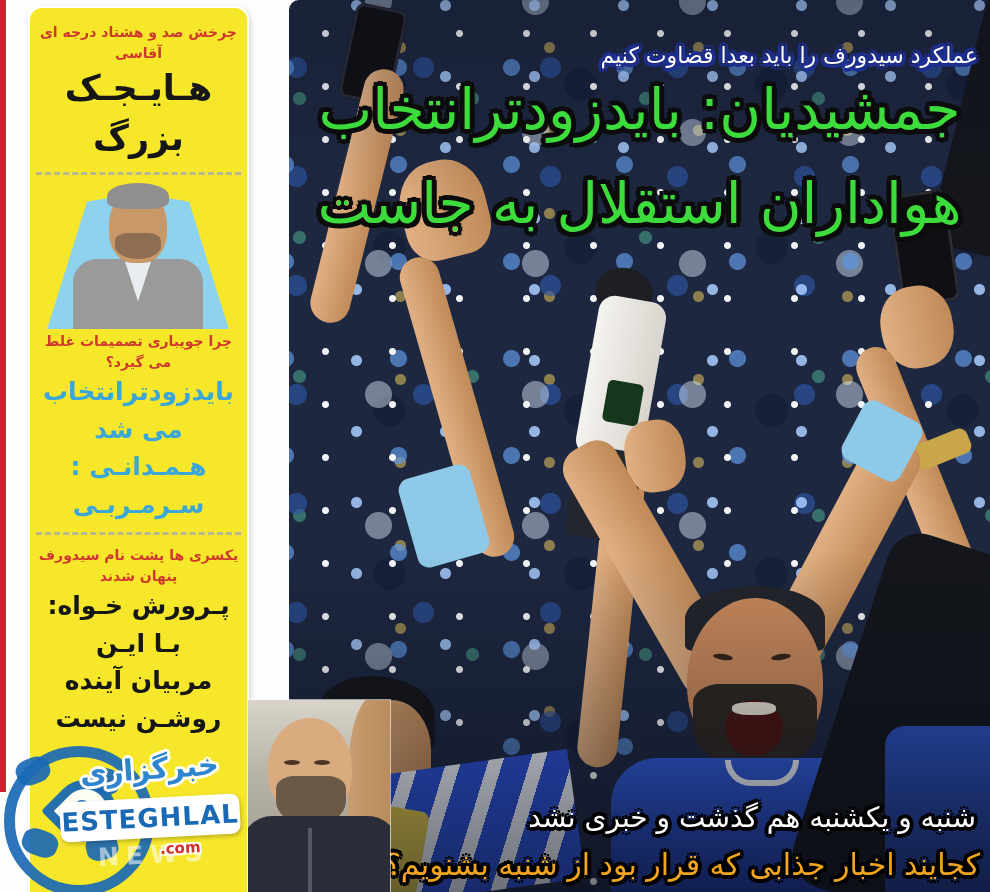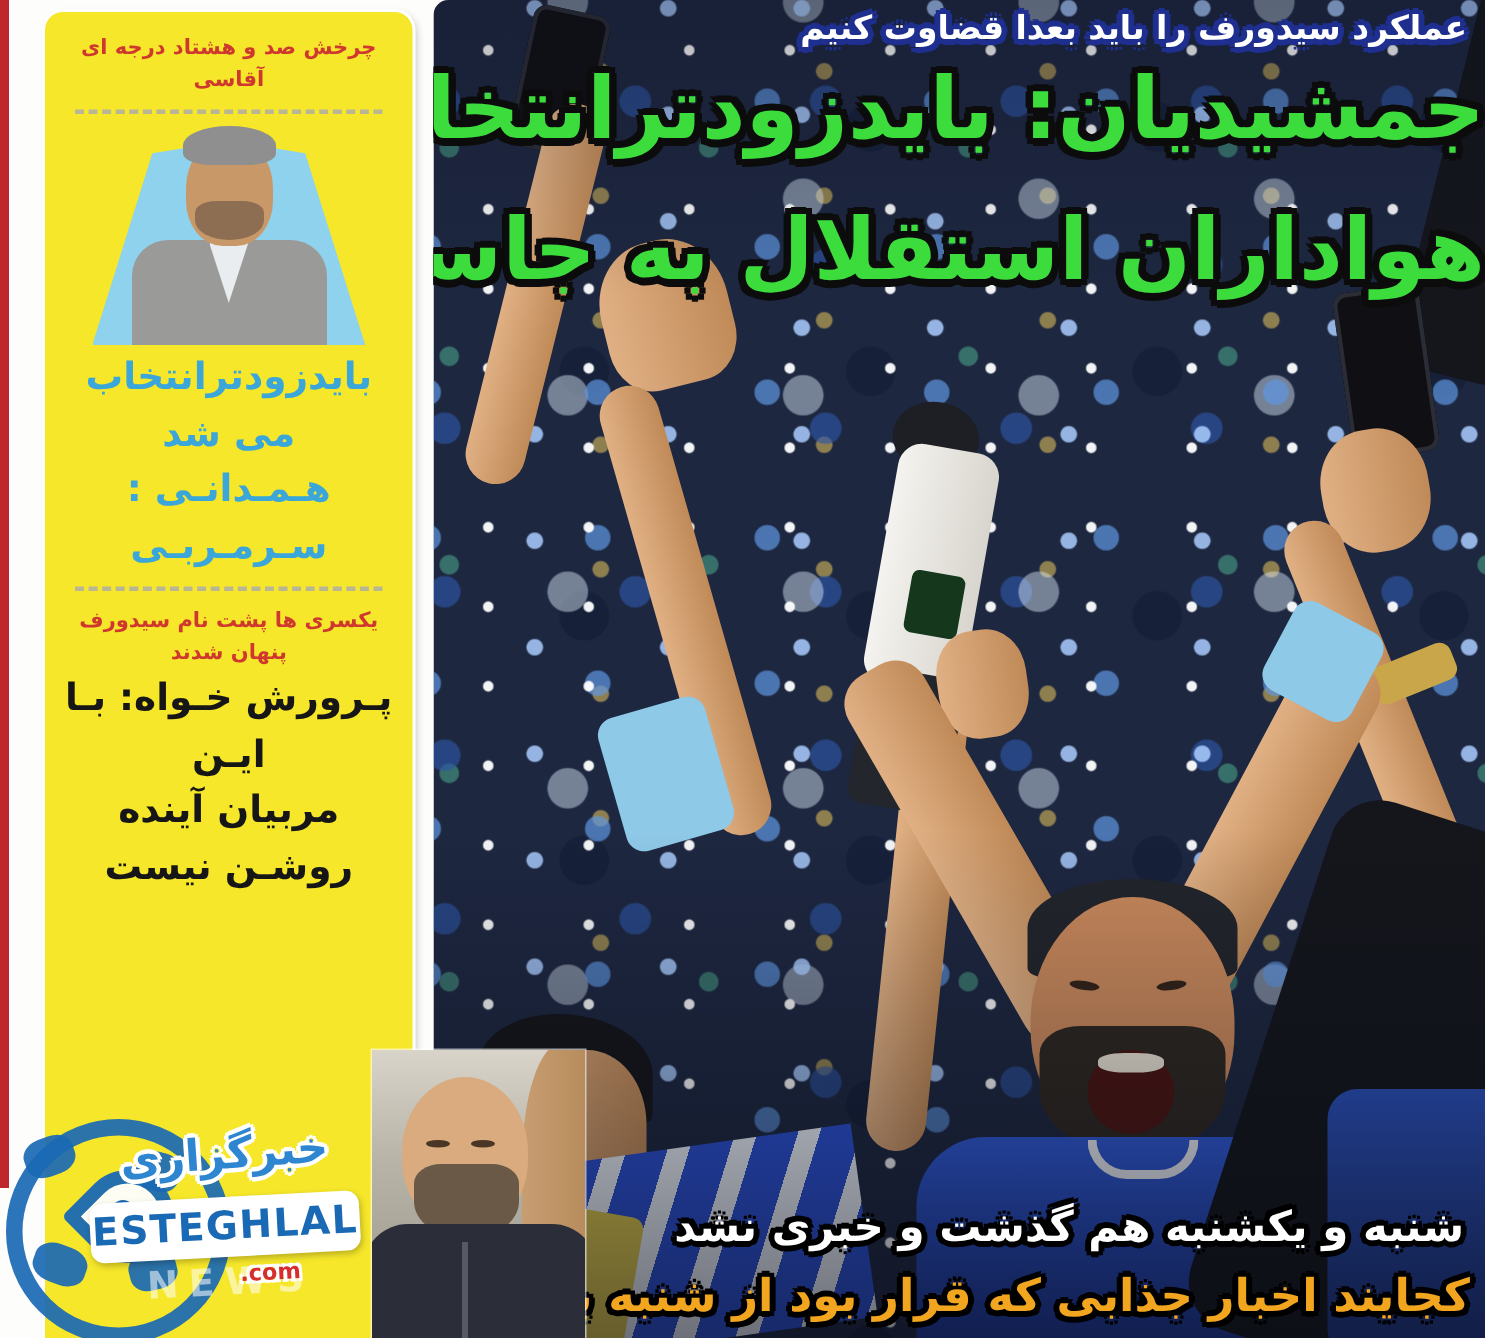--- a/index.html
+++ b/index.html
@@ -4,21 +4,21 @@
 <style>
   html,body{margin:0;padding:0;background:#fff;}
   #page{position:relative;width:990px;height:892px;background:#fdfdfb;overflow:hidden;
         font-family:"DejaVu Sans",sans-serif;}
   [dir="rtl"]{direction:rtl;unicode-bidi:embed;}
 
   
   .red-strip{position:absolute;left:0;top:0;width:6px;height:792px;background:#c0272d;}
 
   
-  .sidebar{position:absolute;left:30px;top:8px;width:245px;height:884px;
+  .sidebar{position:absolute;left:30px;top:8px;width:217px;height:884px;
            background:#f6e72a;border-radius:12px 12px 0 0;
            box-shadow:0 0 0 2px #fff, 2px 2px 6px rgba(0,0,0,.25);
            text-align:center;overflow:hidden;}
   .kicker{color:#cf382e;font-weight:bold;font-size:14px;line-height:1.5;margin:0 8px;}
   .hl{font-weight:bold;color:#161616;margin:0 6px;}
   .hl.big{font-size:35px;line-height:1.42;}
   .hl.mid{font-size:25px;line-height:1.5;}
   .hl.blue{color:#3aa6d9;}
   .divider{border:none;border-top:3px dashed #b9b694;width:205px;margin:9px auto 0;}
 
@@ -67,21 +67,21 @@
   .p-beard{left:404px;top:684px;width:124px;height:84px;border-radius:22% 22% 48% 48%;background:#2e2822;}
   .p-mouth{left:436px;top:700px;width:58px;height:56px;background:#4a1512;border-radius:50%;}
   .p-teeth{left:443px;top:702px;width:44px;height:13px;background:#e9e2d4;border-radius:40%;}
   .p-eye{width:20px;height:6px;background:#33241a;border-radius:50%;}
   .p-jersey{left:322px;top:758px;width:286px;height:134px;border-radius:46px 46px 0 0;
             background:linear-gradient(180deg,#2f5ad6,#1c3899);}
   .p-collar{left:436px;top:760px;width:62px;height:20px;border:6px solid #e8ecf2;border-top:none;
             border-radius:0 0 40px 40px;background:transparent;}
 
   
-  .ol{position:absolute;font-weight:bold;white-space:nowrap;}
+  .ol{position:absolute;font-weight:normal;white-space:nowrap;margin-top:36px;}
   .ol-topkicker{top:7px;right:12px;font-size:22px;color:#fff;
       text-shadow:-3px -3px 0 #1e2f8f,3px -3px 0 #1e2f8f,-3px 3px 0 #1e2f8f,3px 3px 0 #1e2f8f,
                   -4px 0 0 #1e2f8f,4px 0 0 #1e2f8f,0 -4px 0 #1e2f8f,0 4px 0 #1e2f8f;}
   .ol-green{left:0;right:0;text-align:center;font-size:57px;color:#3bdc3b;
       text-shadow:-4px -4px 0 #0c0c0c,4px -4px 0 #0c0c0c,-4px 4px 0 #0c0c0c,4px 4px 0 #0c0c0c,
                   -5px 0 0 #0c0c0c,5px 0 0 #0c0c0c,0 -5px 0 #0c0c0c,0 5px 0 #0c0c0c;}
   .g1{top:40px;} .g2{top:134px;}
   .ol-white{bottom:58px;right:14px;font-size:28px;color:#fff;
       text-shadow:-3px -3px 0 #000,3px -3px 0 #000,-3px 3px 0 #000,3px 3px 0 #000,
                   -4px 0 0 #000,4px 0 0 #000,0 -4px 0 #000,0 4px 0 #000;}
@@ -129,32 +129,34 @@
 </head>
 <body>
 
 <div id="page">
 
   <div class="red-strip"></div>
 
   <div class="sidebar" dir="rtl">
 
     <div class="kicker" style="margin-top:14px;">چرخش صد و هشتاد درجه ای آقاسی</div>
+    <div class="hl big">هـایـجـک بزرگ</div>
 
     <hr class="divider">
 
     <div class="portrait">
       <div class="bg"></div>
       <div class="suit"></div>
       <div class="shirt"></div>
       <div class="head"></div>
       <div class="stubble"></div>
       <div class="hair"></div>
     </div>
 
+    <div class="kicker">چرا جویباری تصمیمات غلط می گیرد؟</div>
     <div class="hl mid blue">بایدزودترانتخاب می شد</div>
     <div class="hl mid blue">هـمـدانـی : سـرمـربـی</div>
 
     <hr class="divider">
 
     <div class="kicker" style="margin-top:10px;">یکسری ها پشت نام سیدورف پنهان شدند</div>
     <div class="hl mid">پـرورش خـواه: بـا ایـن</div>
     <div class="hl mid">مربیان آینده روشـن نیست</div>
 
   </div>

